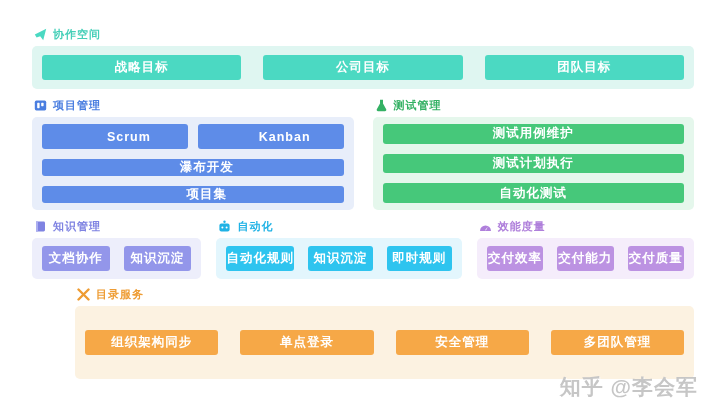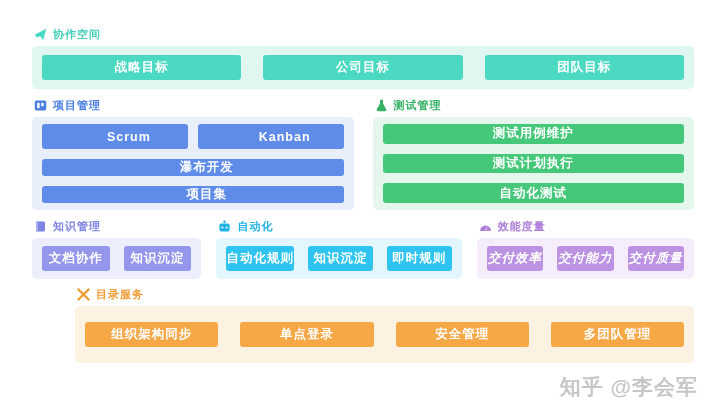--- a/index.html
+++ b/index.html
@@ -51,26 +51,26 @@
   .col-au{flex:246 1 0;}
   .col-me{flex:218 1 0;}
   .hstack{padding:8px 10px;display:flex;gap:14px;flex:1;}
   .kn-panel{background:#EDEEFB;}
   .kn-btn{background:#9396EA;}
   .kn-title{color:#7F83E2;}
   .au-panel{background:#E3F6FD;}
   .au-btn{background:#2EC4EF;}
   .au-title{color:#1FB2E5;}
   .me-panel{background:#F5EDFB;}
-  .me-btn{background:#BC92E2;font-style:italic;}
+  .me-btn{background:#BC92E2;}
   .me-title{color:#AF7FDB;}
 
   
   .row4{margin-top:8px;margin-left:43px;}
-  .dir-panel{background:#FCF2E1;padding:16px 10px;display:flex;gap:22px;}
+  .dir-panel{background:#FCF2E1;padding:24px 10px;display:flex;gap:22px;}
   .dir-btn{background:#F6A847;}
   .dir-title{color:#EE9C33;}
 
   .watermark{
     position:absolute;right:22px;bottom:4px;
     font-size:21px;font-weight:bold;letter-spacing:1px;
     color:#c6c6c6;text-shadow:1px 1px 1px rgba(255,255,255,.9);
   }
 </style>
 </head>

